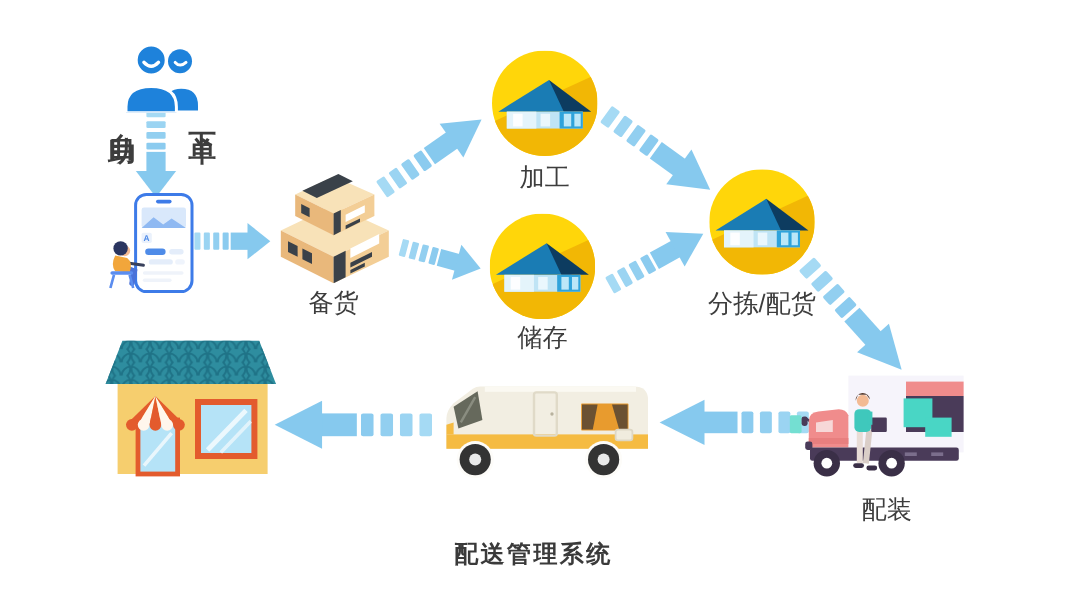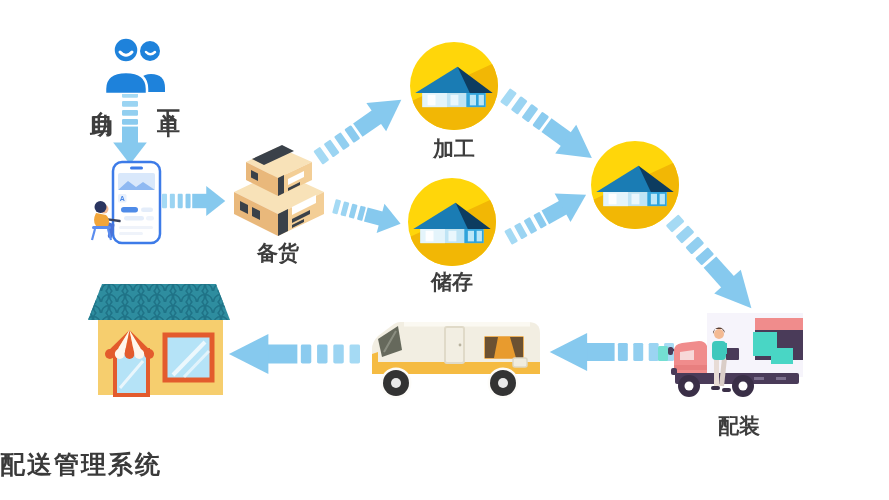--- a/index.html
+++ b/index.html
@@ -2,30 +2,30 @@
 <html><head>
 <meta charset="utf-8">
 <style>
   html,body{margin:0;padding:0;background:#fff;}
   #canvas{
     position:relative;width:889px;height:500px;background:#fff;overflow:hidden;
     font-family:"Liberation Sans","DejaVu Sans",sans-serif;
   }
   .abs{position:absolute;}
   .label{
-    position:absolute;font-weight:bold;font-size:21px;color:#3D3D3D;
+    position:absolute;font-weight:normal;font-size:21px;color:#3D3D3D;
     text-align:center;line-height:1.1;white-space:nowrap;
   }
   .vlabel{
     position:absolute;font-weight:bold;font-size:23px;color:#3D3D3D;
     writing-mode:vertical-rl;text-orientation:upright;letter-spacing:3px;line-height:1;
   }
   #diagram-title{
-    position:absolute;left:0;right:0;top:448px;text-align:left;
-    font-weight:bold;font-size:25px;color:#3A3A3A;letter-spacing:2px;
+    position:absolute;left:0;right:0;top:448px;text-align:center;
+    font-weight:bold;font-size:20px;color:#3A3A3A;letter-spacing:2px;
   }
   svg{display:block;}
 </style>
 </head>
 <body>
 
 <div id="canvas">
 
   <svg width="0" height="0" class="abs" aria-hidden="true">
     <defs>
@@ -142,20 +142,21 @@
   <div class="label" style="left:410px;top:137px;width:88px">加工</div>
 
   <svg class="abs" style="left:408px;top:178px" width="88" height="88">
     <use href="#house-node" width="88" height="88"></use>
   </svg>
   <div class="label" style="left:408px;top:270px;width:88px">储存</div>
 
   <svg class="abs" style="left:591px;top:141px" width="88" height="88">
     <use href="#house-node" width="88" height="88"></use>
   </svg>
+  <div class="label" style="left:570px;top:242px;width:130px">分拣/配货</div>
 
   <svg class="abs" style="left:658px;top:308px" width="150" height="95" viewBox="0 0 150 95">
     <rect x="49" y="5" width="96" height="64" fill="#F6F4FB"></rect>
     <rect x="97" y="10" width="48" height="12" fill="#F08C8C"></rect>
     <rect x="97" y="22" width="48" height="30" fill="#4A3B59"></rect>
     <rect x="95" y="24" width="24" height="24" fill="#49D6C5"></rect>
     <rect x="113" y="40" width="22" height="16" fill="#49D6C5"></rect>
     <rect x="0" y="38" width="10" height="15" rx="1.5" fill="#74DFD2"></rect>
     <line x1="18" y1="44" x2="13" y2="40" stroke="#4A3B59" stroke-width="2"></line>
     <rect x="10" y="39" width="5" height="8" rx="2" fill="#4A3B59"></rect>

